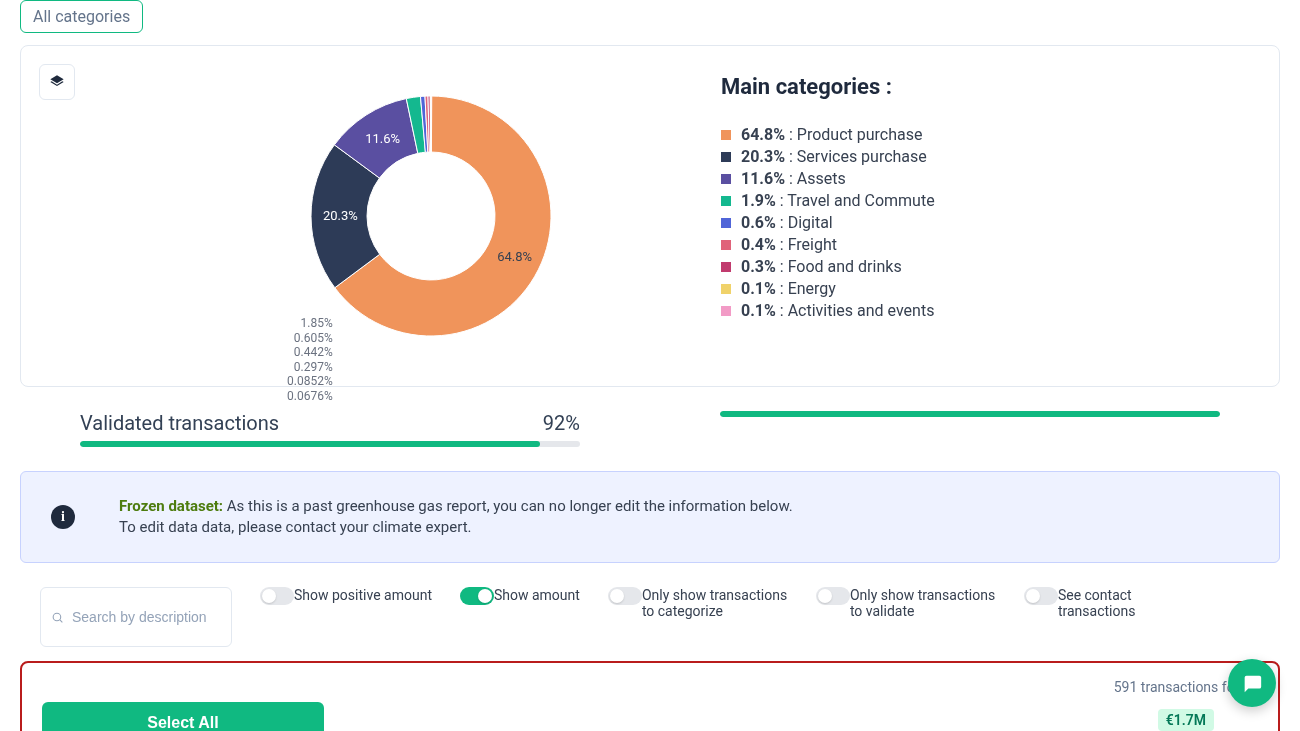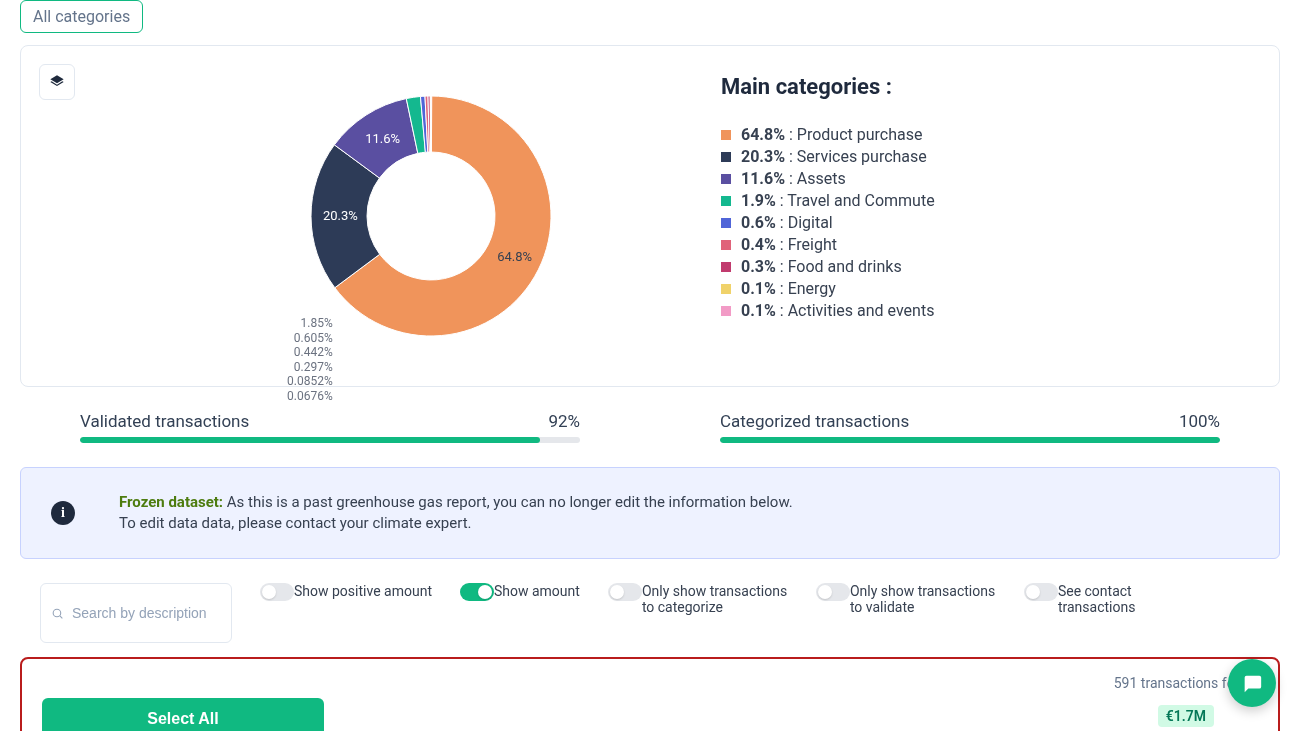--- a/index.html
+++ b/index.html
@@ -9,21 +9,21 @@
 .layer-btn{position:absolute;left:18px;top:18px;width:34px;height:34px;border:1px solid #e2e8f0;border-radius:6px;display:flex;align-items:center;justify-content:center;color:#1f2a3d;}
 .chart-wrap{position:relative;width:540px;height:300px;}
 svg.donut{position:absolute;left:250px;top:10px;}
 .tiny-labels{position:absolute;left:246px;top:250px;font-size:12px;color:#6b7280;text-align:right;line-height:14.5px;}
 .chunk-label{position:absolute;font-size:13px;color:#374151;}
 .legend h3{font-size:22px;font-weight:700;margin:8px 0 26px 0;}
 .legend-item{display:flex;align-items:center;gap:10px;font-size:16px;margin-bottom:3px;color:#374151;}
 .legend-sq{width:10px;height:10px;display:inline-block;}
 .progress-row{display:flex;gap:140px;margin-top:24px;padding:0 60px;}
 .progress-block{flex:1;}
-.progress-head{display:flex;justify-content:space-between;font-size:17px;color:#334155;margin-bottom:6px;}
+.progress-head{display:flex;justify-content:space-between;font-size:20px;color:#334155;margin-bottom:6px;}
 .progress-bar{height:6px;background:#e5e7eb;border-radius:3px;overflow:hidden;}
 .progress-fill{height:100%;background:#10b981;border-radius:3px;}
 .info-box{margin-top:24px;border:1px solid #c7d2fe;background:#eef2ff;border-radius:6px;padding:24px 30px;display:flex;align-items:center;gap:44px;}
 .info-ico{width:24px;height:24px;border-radius:50%;background:#1f2a3d;color:#fff;display:flex;align-items:center;justify-content:center;font-size:14px;font-weight:700;font-family:Georgia,serif;}
 .info-text{font-size:15px;color:#374151;line-height:1.4;}
 .info-text b{color:#4d7c0f;}
 .filters-row{display:flex;align-items:flex-start;gap:28px;margin-top:24px;flex-wrap:nowrap;padding:0 20px;}
 .search-box{display:flex;align-items:center;border:1px solid #e2e8f0;border-radius:6px;padding:20px 10px;width:170px;color:#94a3b8;}
 .search-box input{border:none;outline:none;font-size:14px;width:100%;color:#374151;}
 .search-box input::placeholder{color:#94a3b8;}
@@ -128,24 +128,20 @@
   <div class="progress-block">
     <div class="progress-head">
       <span>Validated transactions</span>
       <span>92%</span>
     </div>
     <div class="progress-bar">
           <div id="pv" class="progress-fill" style="width: 92%;"></div>
         </div>
   </div>
   <div class="progress-block">
-    <div class="progress-head">
-      <span>Categorized transactions</span>
-      <span>100%</span>
-    </div>
     <div class="progress-bar">
           <div id="pc" class="progress-fill" style="width: 100%;"></div>
         </div>
   </div>
 </div>
 
 <div class="info-box">
   <div class="info-ico">i</div>
   <div class="info-text">
     <b>Frozen dataset:</b> <span>As this is a past greenhouse gas report, you can no longer edit the information below.</span><br>

